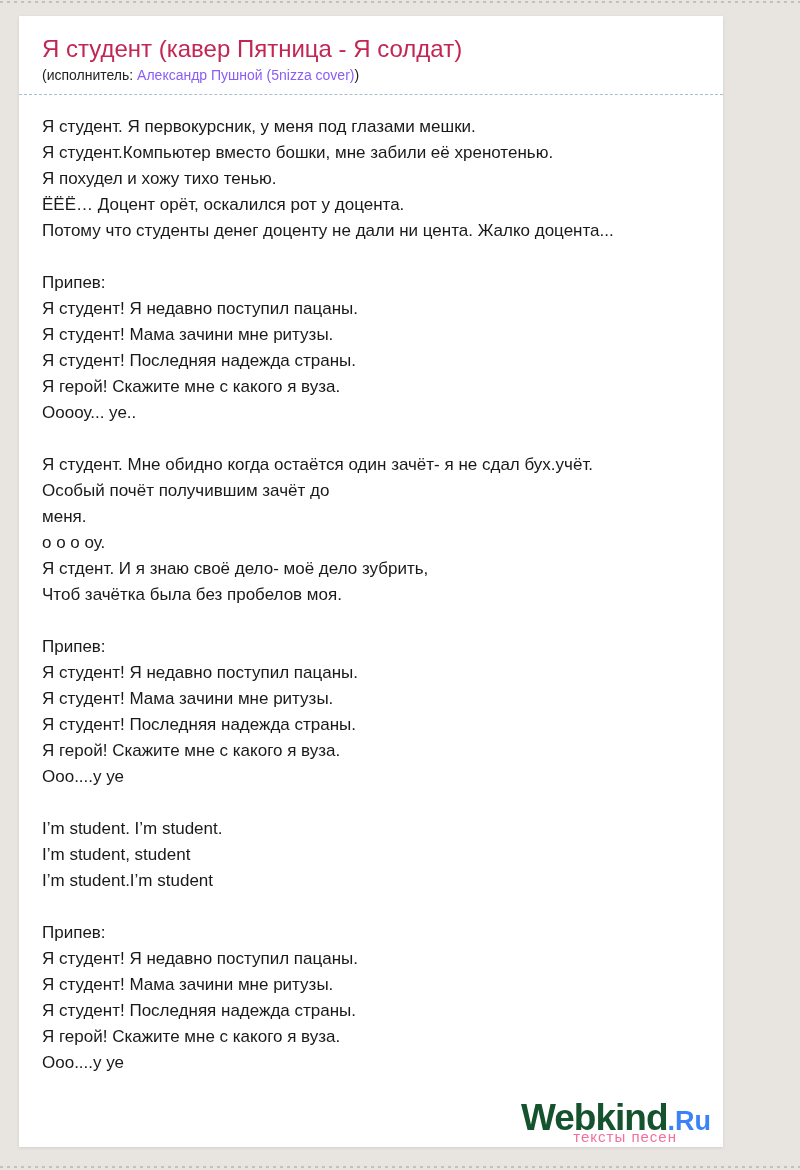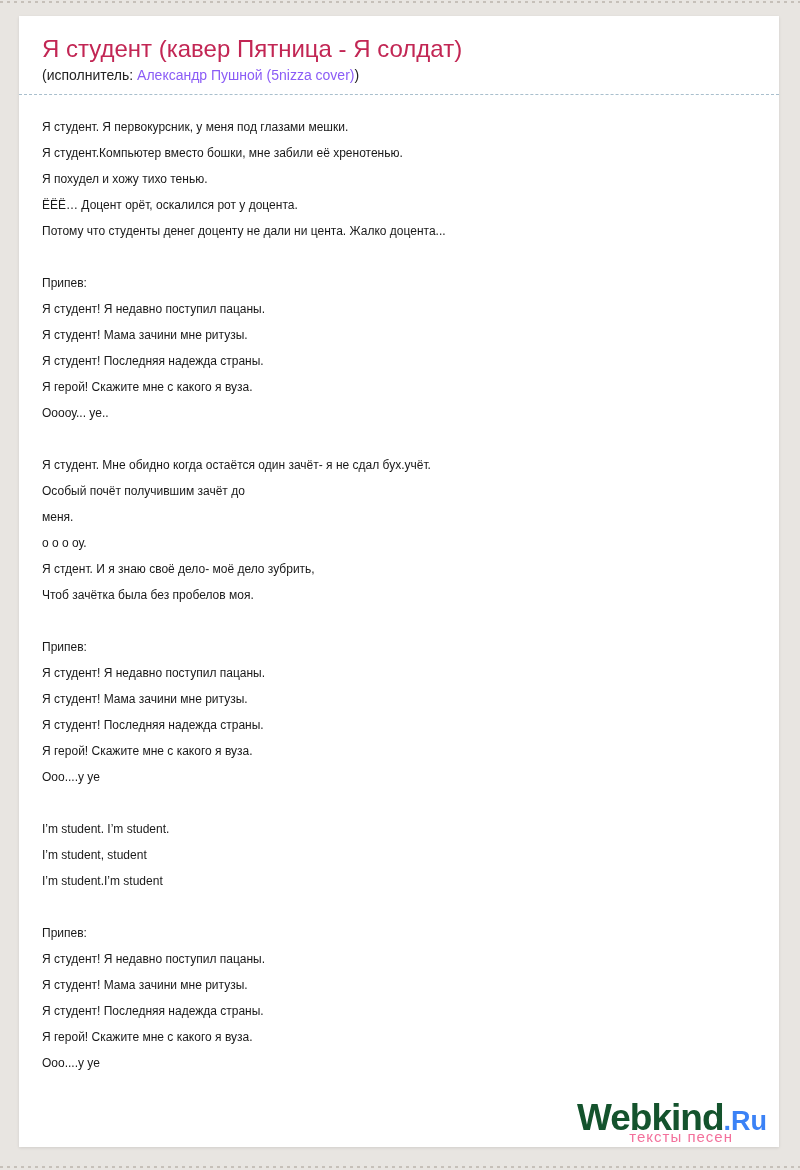--- a/index.html
+++ b/index.html
@@ -13,21 +13,21 @@
   .bg-dash {
     position: absolute; left: 0; width: 100%; height: 2px;
     background: repeating-linear-gradient(90deg, #c6c0b9 0 3px, transparent 3px 7px);
   }
   .bg-dash.top { top: 1px; }
   .bg-dash.bottom { top: 1166px; }
 
   .card {
     position: absolute;
     left: 19px; top: 16px;
-    width: 760px; height: 1131px;
+    width: 704px; height: 1131px;
     background: #ffffff;
     box-shadow: 0 1px 3px rgba(0,0,0,0.10);
   }
 
   .header {
     padding: 20px 23px 10px 23px;
     border-bottom: 1px dashed #a9bfcd;
   }
   .title {
     margin: 0;
@@ -43,21 +43,21 @@
     color: #222222;
   }
   .artist-link {
     color: #8b5cf6;
     text-decoration: none;
     cursor: pointer;
   }
 
   .lyrics {
     padding: 19px 23px 0 23px;
-    font-size: 12px;
+    font-size: 17px;
     line-height: 26px;
     color: #191919;
   }
   .stanza { margin: 0 0 26px 0; }
   .stanza:last-child { margin-bottom: 0; }
 
   .logo {
     position: absolute;
     right: 12px; bottom: 3px;
     text-align: right;

